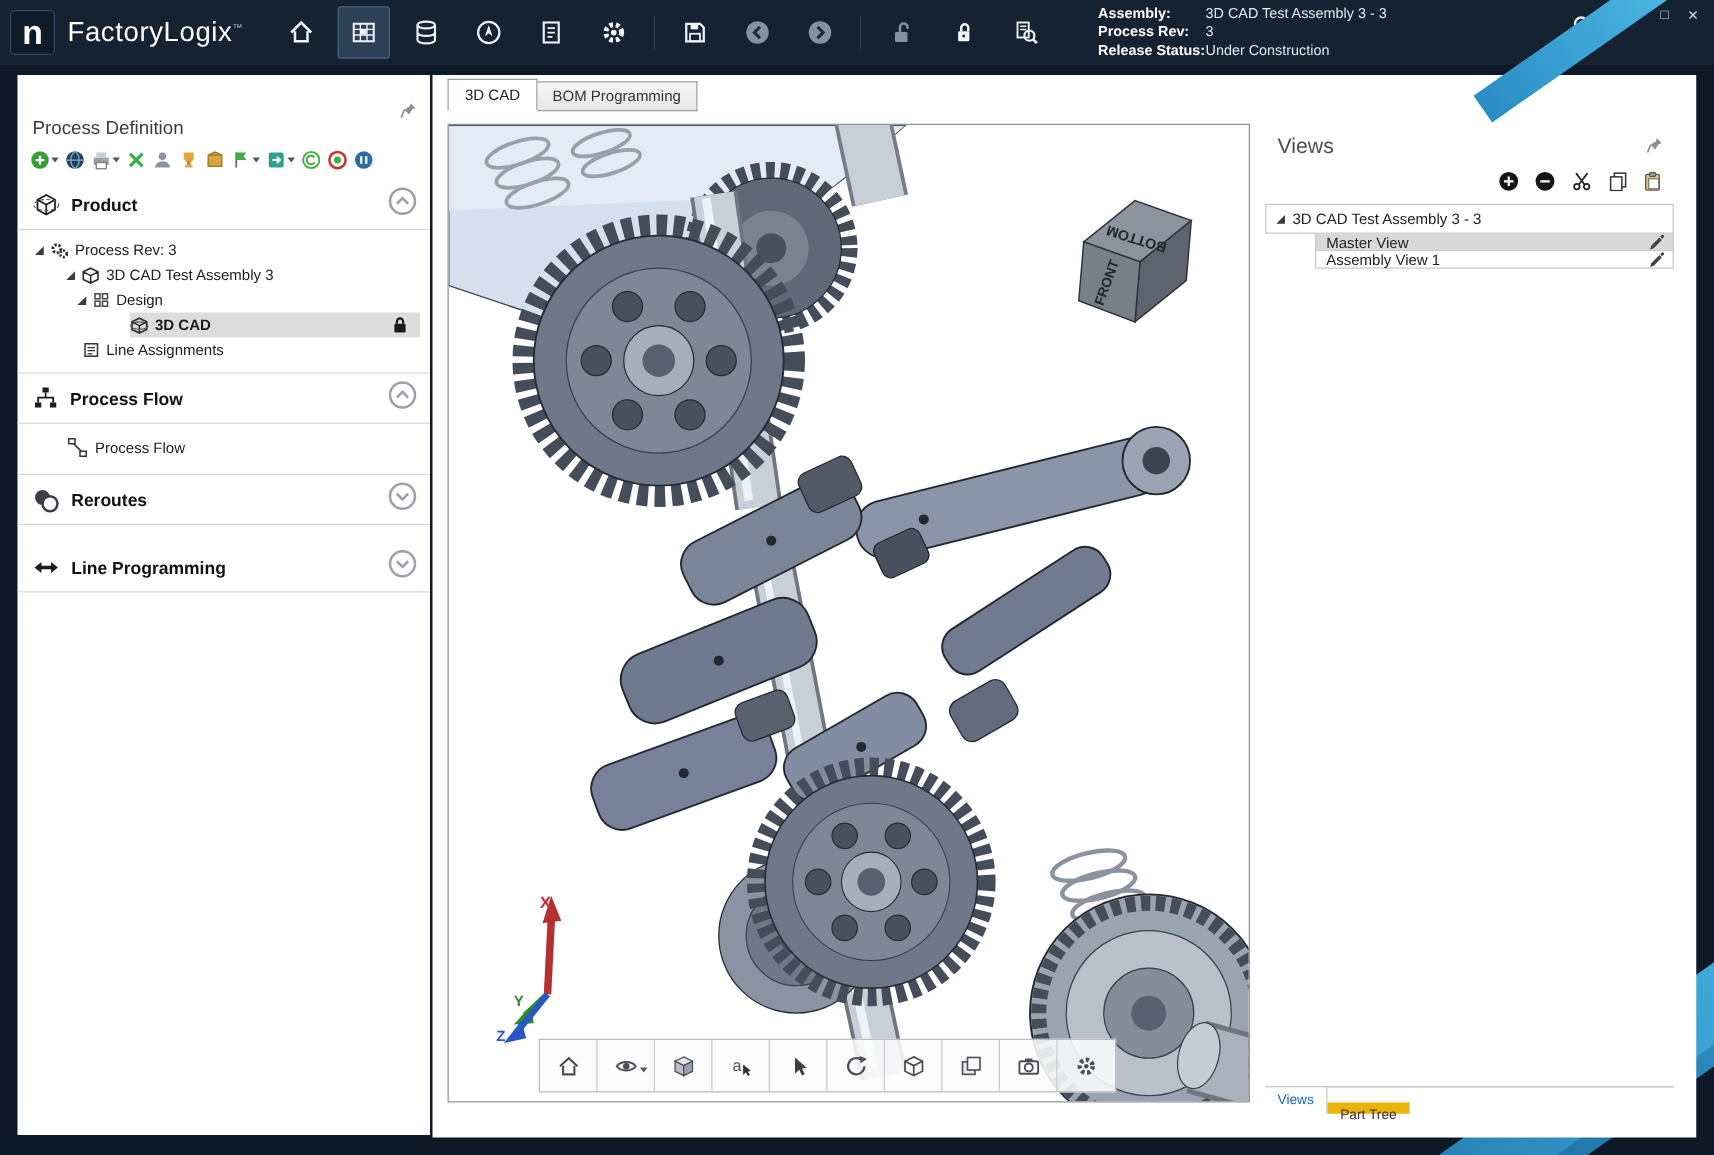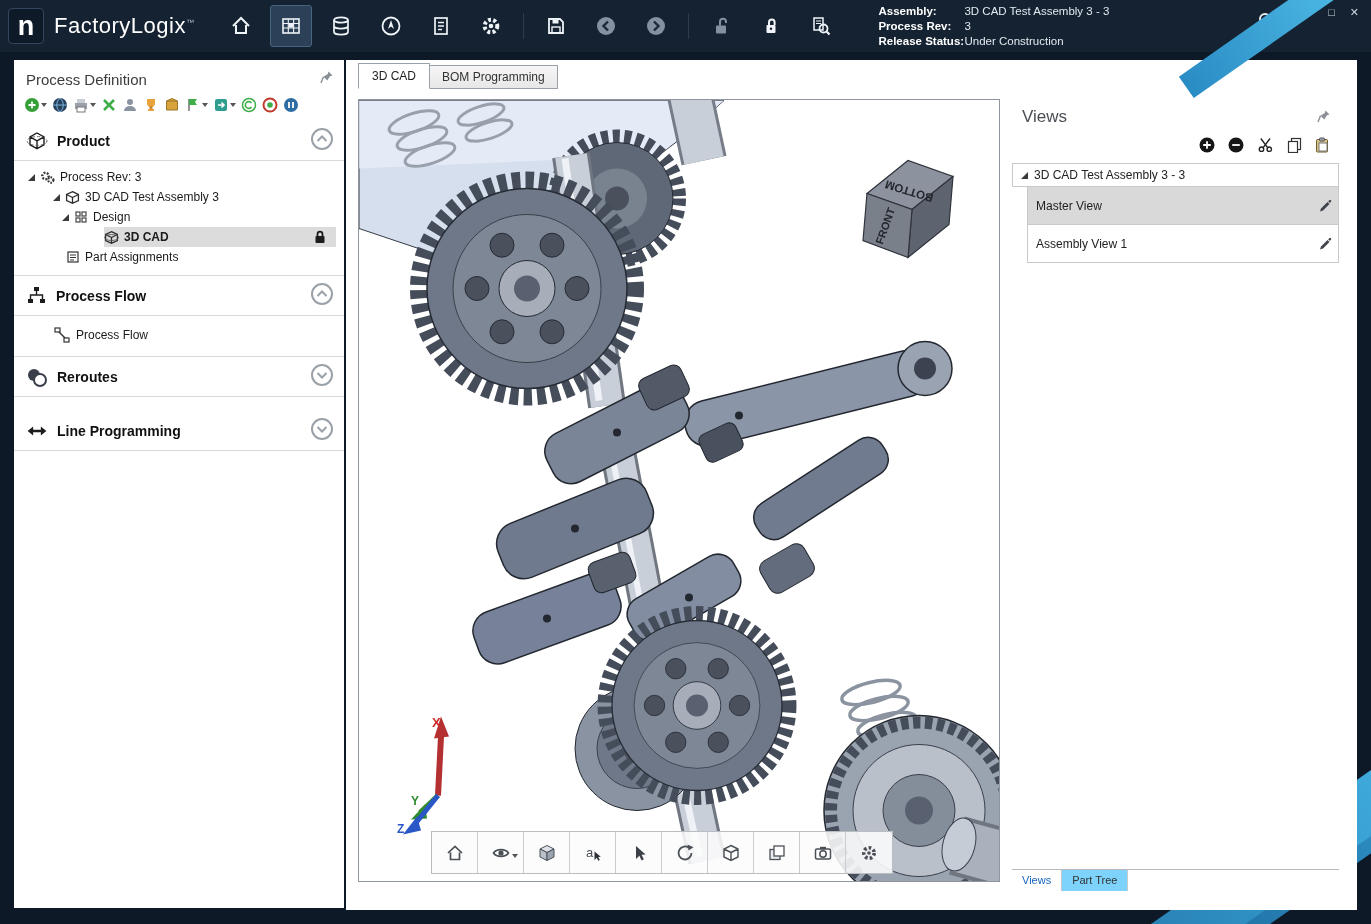--- a/index.html
+++ b/index.html
@@ -32,21 +32,21 @@
   .tb-info .lbl { display:inline-block; min-width:86px; font-weight:bold; color:#fff; }
   .user-btn { position:absolute; right:88px; top:8px; }
   .win-controls { position:absolute; top:6px; right:12px; display:flex; gap:15px;
     color:#cdd5de; font-size:11px; z-index:5; }
   .win-controls span { cursor:default; }
 
   
   .left-panel { position:absolute; left:14px; top:60px; width:330px; height:848px;
     background:#fff; z-index:2; color:#1a1a1a; }
   .lp-header { display:flex; align-items:center; padding:10px 10px 4px 12px; }
-  .lp-title { font-size:15px; color:#3c3c3c; flex:1; }
+  .lp-title { font-size:15px; color:#3c3c3c; flex:1;margin-top:24px; }
   .lp-tools { display:flex; align-items:center; gap:5px; padding:5px 8px 8px 10px; }
   .lp-tool { display:flex; align-items:center; gap:1px; }
   .mini-caret { width:0; height:0; border-left:3px solid transparent;
     border-right:3px solid transparent; border-top:4px solid #555; display:inline-block; }
   .section-head { display:flex; align-items:center; height:40px; padding:0 10px 0 12px;
     border-bottom:1px solid #d9d9d9; gap:9px; }
   .sec-label { font-size:14px; font-weight:bold; color:#111; flex:1; }
   .tree-block { border-bottom:1px solid #d9d9d9; padding:6px 0 8px 0; }
   .t-row { height:20px; display:flex; align-items:center; font-size:12px; gap:5px; }
   .expander { width:0; height:0; border-left:7px solid transparent;
@@ -82,30 +82,30 @@
   
   .views-panel { position:absolute; left:666px; top:39px; width:327px; height:792px;
     background:#fff; }
   .views-title { position:absolute; top:8px; left:10px; font-size:17px; color:#4a4e55; }
   .views-pin { position:absolute; top:10px; right:8px; }
   .views-tools { position:absolute; top:38px; right:10px; display:flex; gap:13px;
     align-items:center; }
   .views-tree { position:absolute; top:64px; left:0; right:0; }
   .vrow-root { height:24px; border:1px solid #c9c9c9; display:flex; align-items:center;
     font-size:12px; color:#222; background:#fff; gap:6px; padding-left:8px; }
-  .view-row { height:38px; margin-left:15px; border:1px solid #c9c9c9; border-top:none;
+  .view-row { height:14px; margin-left:40px; border:1px solid #c9c9c9; border-top:none;
     display:flex; align-items:center; font-size:12px; color:#222; padding-left:8px;
     background:#fff; }
   .view-row.selected { background:#d9d9d9; }
   .pencil { margin-left:auto; margin-right:6px; display:flex; }
   .views-tabs { position:absolute; bottom:0; left:0; right:0; height:22px;
     border-top:1px solid #b8b8b8; display:flex; background:#fff; }
   .vtab { padding:4px 10px 0; font-size:11px; border-right:1px solid #c9c9c9; cursor:default; }
   .vtab.active { color:#1565c0; background:#fff; }
-  .vtab.inactive { color:#333; background:#7dd3fc; }
+  .vtab.inactive { color:#333; background:#eab308;margin-top:12px; }
 </style>
 </head>
 <body>
 
 <div class="accent accent-b2"></div>
 <div class="accent accent-b1"></div>
 <div class="accent accent-t1"></div>
 
 <div class="titlebar">
   <div class="logo-box">n</div>
@@ -359,21 +359,21 @@
             <rect x="1.5" y="6" width="9" height="7" rx="1" fill="#1c1c1c"></rect>
             <path d="M3.5 6 V4.2 a2.5 2.5 0 0 1 5 0 V6" fill="none" stroke="#1c1c1c" stroke-width="1.8"></path>
           </svg>
       </span>
     </div>
     <div class="t-row" style="padding-left:52px;">
       <svg width="14" height="14">
           <rect x="2" y="2" width="10" height="10" fill="#fff" stroke="#333" stroke-width="1.2"></rect>
           <path d="M4 5 H10 M4 7.5 H10 M4 10 H8" stroke="#333" stroke-width="1"></path>
         </svg>
-      <span class="t-label">Part Assignments</span>
+      <span class="t-label">Line Assignments</span>
     </div>
   </div>
 
   <div class="section-head">
     <svg width="21" height="21" viewBox="0 0 21 21">
       <rect x="8" y="2" width="5" height="4" fill="#1d1d1d"></rect>
         <rect x="2" y="14" width="5" height="4" fill="#1d1d1d"></rect>
         <rect x="14" y="14" width="5" height="4" fill="#1d1d1d"></rect>
       <path d="M10.5 6 V10 M10.5 10 H4.5 V14 M10.5 10 H16.5 V14" fill="none" stroke="#1d1d1d" stroke-width="1.4"></path>
     </svg>

